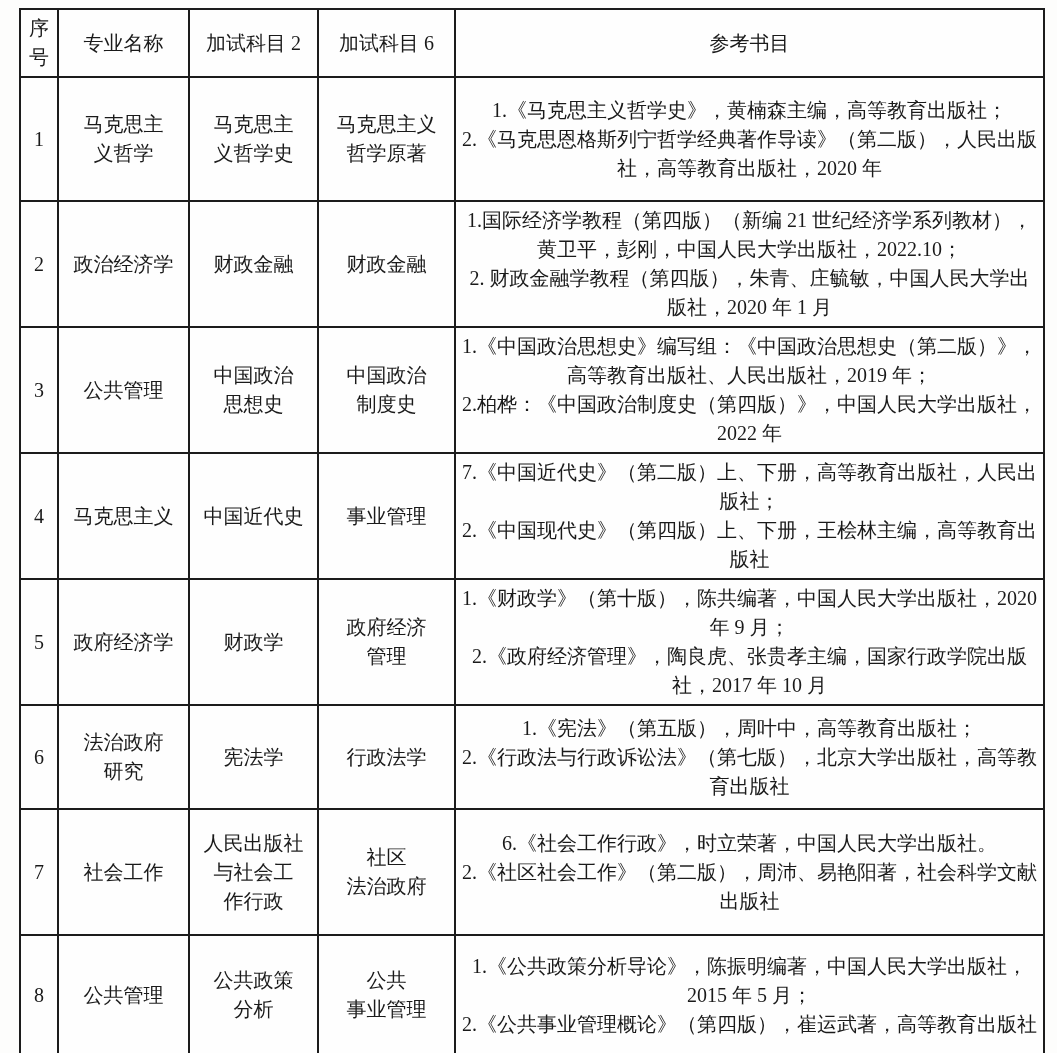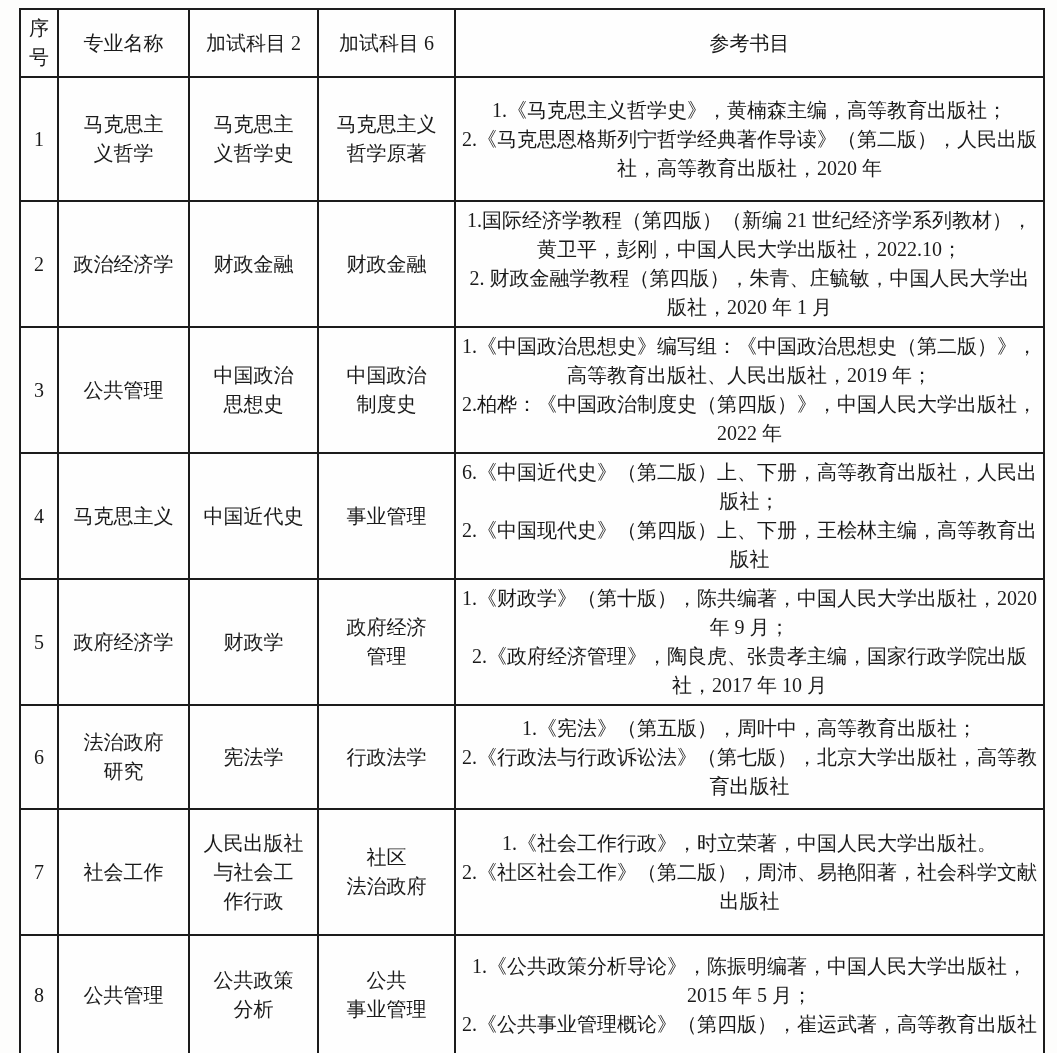--- a/index.html
+++ b/index.html
@@ -105,21 +105,21 @@
         <td class="cell-center">中国政治
 制度史</td>
         <td class="cell-ref">1.《中国政治思想史》编写组：《中国政治思想史（第二版）》，高等教育出版社、人民出版社，2019 年；
 2.柏桦：《中国政治制度史（第四版）》，中国人民大学出版社，2022 年</td>
       </tr>
       <tr>
         <td class="cell-center">4</td>
         <td class="cell-center">马克思主义</td>
         <td class="cell-center">中国近代史</td>
         <td class="cell-center">事业管理</td>
-        <td class="cell-ref">6.《中国近代史》（第二版）上、下册，高等教育出版社，人民出版社；
+        <td class="cell-ref">7.《中国近代史》（第二版）上、下册，高等教育出版社，人民出版社；
 2.《中国现代史》（第四版）上、下册，王桧林主编，高等教育出版社</td>
       </tr>
       <tr>
         <td class="cell-center">5</td>
         <td class="cell-center">政府经济学</td>
         <td class="cell-center">财政学</td>
         <td class="cell-center">政府经济
 管理</td>
         <td class="cell-ref">1.《财政学》（第十版），陈共编著，中国人民大学出版社，2020 年 9 月；
 2.《政府经济管理》，陶良虎、张贵孝主编，国家行政学院出版社，2017 年 10 月</td>
@@ -134,21 +134,21 @@
 2.《行政法与行政诉讼法》（第七版），北京大学出版社，高等教育出版社</td>
       </tr>
       <tr>
         <td class="cell-center">7</td>
         <td class="cell-center">社会工作</td>
         <td class="cell-center">人民出版社
 与社会工
 作行政</td>
         <td class="cell-center">社区
 法治政府</td>
-        <td class="cell-ref">1.《社会工作行政》，时立荣著，中国人民大学出版社。
+        <td class="cell-ref">6.《社会工作行政》，时立荣著，中国人民大学出版社。
 2.《社区社会工作》（第二版），周沛、易艳阳著，社会科学文献出版社</td>
       </tr>
       <tr>
         <td class="cell-center">8</td>
         <td class="cell-center">公共管理</td>
         <td class="cell-center">公共政策
 分析</td>
         <td class="cell-center">公共
 事业管理</td>
         <td class="cell-ref">1.《公共政策分析导论》，陈振明编著，中国人民大学出版社，2015 年 5 月；

